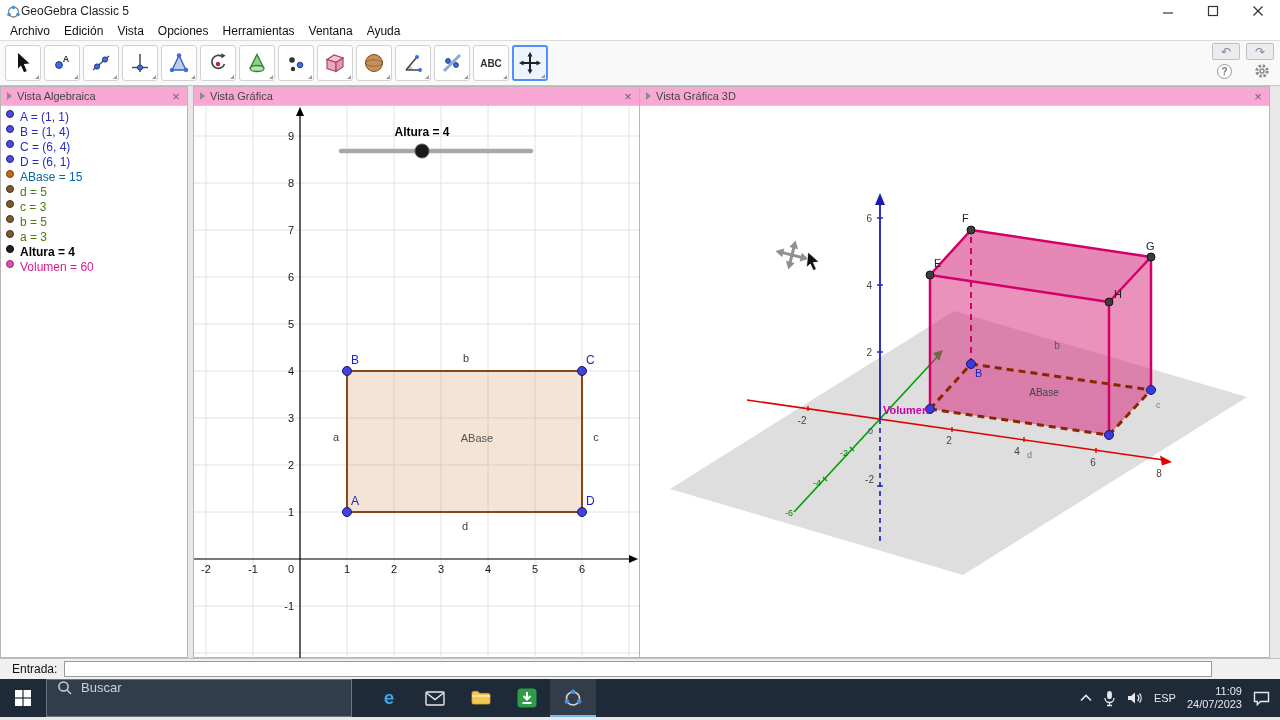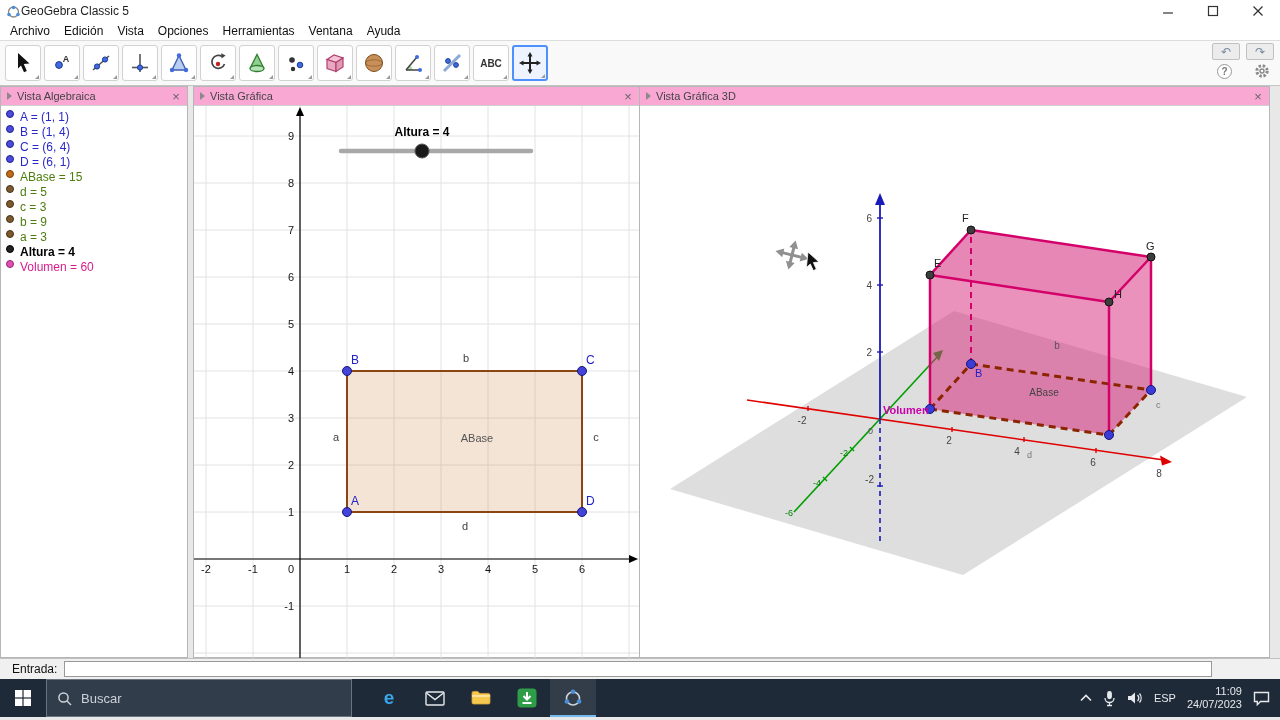--- a/index.html
+++ b/index.html
@@ -46,34 +46,34 @@
   .alg-body{padding-top:4px}
   .alg-row{display:flex;align-items:flex-start;height:15px;padding-left:5px;white-space:nowrap}
   .bullet{width:8px;height:8px;border-radius:50%;margin-right:6px;border:1px solid rgba(0,0,0,.45);flex:0 0 auto}
   .b-point{background:#4b4bdc;border-color:#20208f}
   .b-poly{background:#c06a1a;border-color:#7a3d06}
   .b-seg{background:#7a5a2e;border-color:#4a3114}
   .b-slider{background:#222;border-color:#000}
   .b-volume{background:#e04fae;border-color:#9c2374}
   .alg-label{font-size:12px}
   .c-point{color:#2929c8}
-  .c-poly{color:#4d7c0f}
+  .c-poly{color:#0369a1}
   .c-seg{color:#4d7c0f}
   .c-slider{color:#000;font-weight:bold}
   .c-volume{color:#d81b8d}
 
   
   .inputbar{height:21px;background:#f0f0f0;border-top:1px solid #c0c0c0;display:flex;align-items:center;padding:0 12px;gap:7px}
   .inputbar label{font-size:12px}
   .inputbar input{flex:1;height:16px;border:1px solid #999;background:#fff;font-size:12px;padding:0 3px;margin-right:56px}
 
   
   .taskbar{height:38px;background:#1f2a38;display:flex;align-items:stretch;color:#e6e9ec}
   .tb-start{width:46px;display:flex;align-items:center;justify-content:center}
-  .tb-search{width:306px;display:flex;align-items:center;gap:9px;background:#323d4b;border:1px solid #6b7580;padding:0 10px;font-size:13px;color:#ccd2d9}
+  .tb-search{width:306px;display:flex;align-items:flex-start;gap:9px;background:#323d4b;border:1px solid #6b7580;padding:0 10px;font-size:13px;color:#ccd2d9}
   .tb-apps{display:flex;margin-left:14px}
   .tb-app{width:46px;display:flex;align-items:center;justify-content:center}
   .tb-app.active{background:rgba(255,255,255,.09);box-shadow:inset 0 -2px 0 #76b9ed}
   .tb-tray{margin-left:auto;display:flex;align-items:center;gap:11px;padding-right:10px}
   .tb-lang{font-size:11px;font-weight:normal}
   .tb-clock{font-size:11px;line-height:13px;text-align:right}
 </style>
 </head>
 <body>
 
@@ -271,21 +271,21 @@
       <div class="alg-row">
           <span class="bullet b-seg"></span>
           <span class="alg-label c-seg">d = 5</span>
         </div>
       <div class="alg-row">
           <span class="bullet b-seg"></span>
           <span class="alg-label c-seg">c = 3</span>
         </div>
       <div class="alg-row">
           <span class="bullet b-seg"></span>
-          <span class="alg-label c-seg">b = 9</span>
+          <span class="alg-label c-seg">b = 5</span>
         </div>
       <div class="alg-row">
           <span class="bullet b-seg"></span>
           <span class="alg-label c-seg">a = 3</span>
         </div>
       <div class="alg-row">
           <span class="bullet b-slider"></span>
           <span class="alg-label c-slider">Altura = 4</span>
         </div>
       <div class="alg-row">

